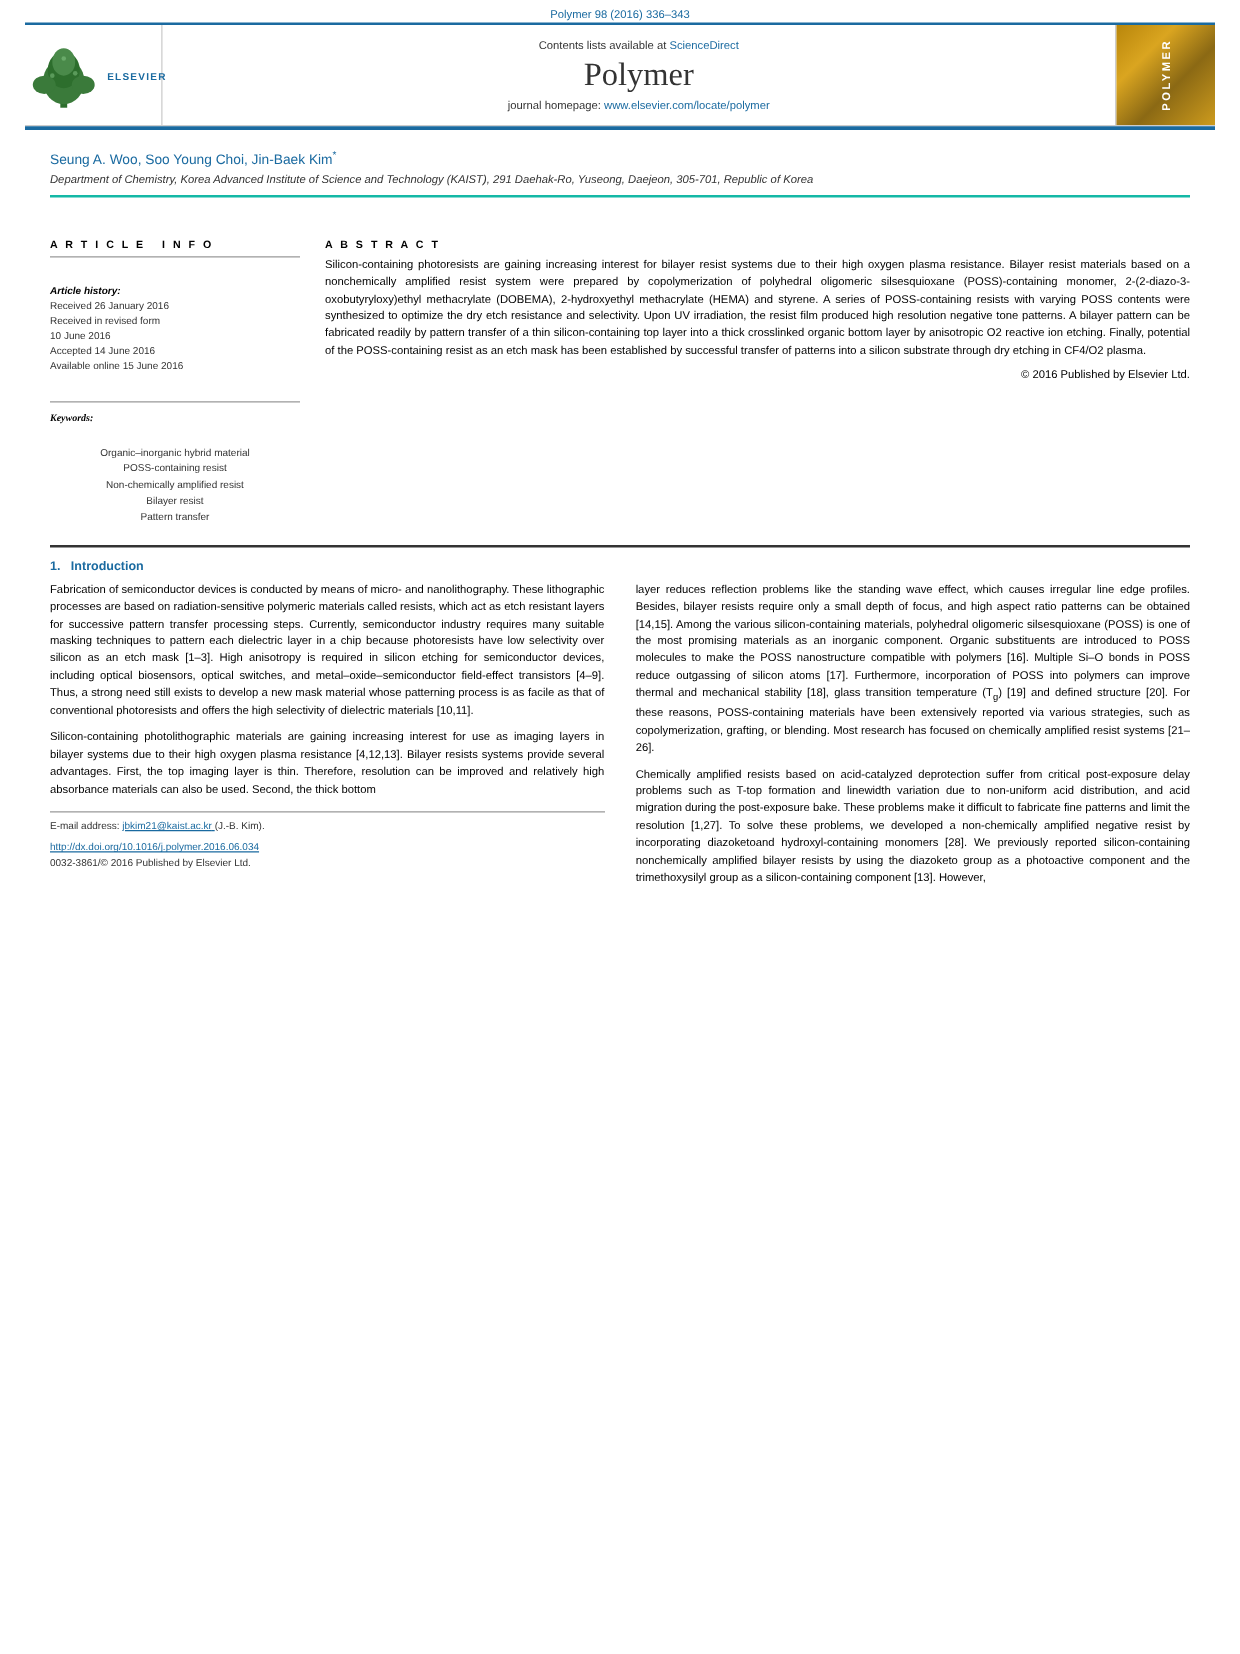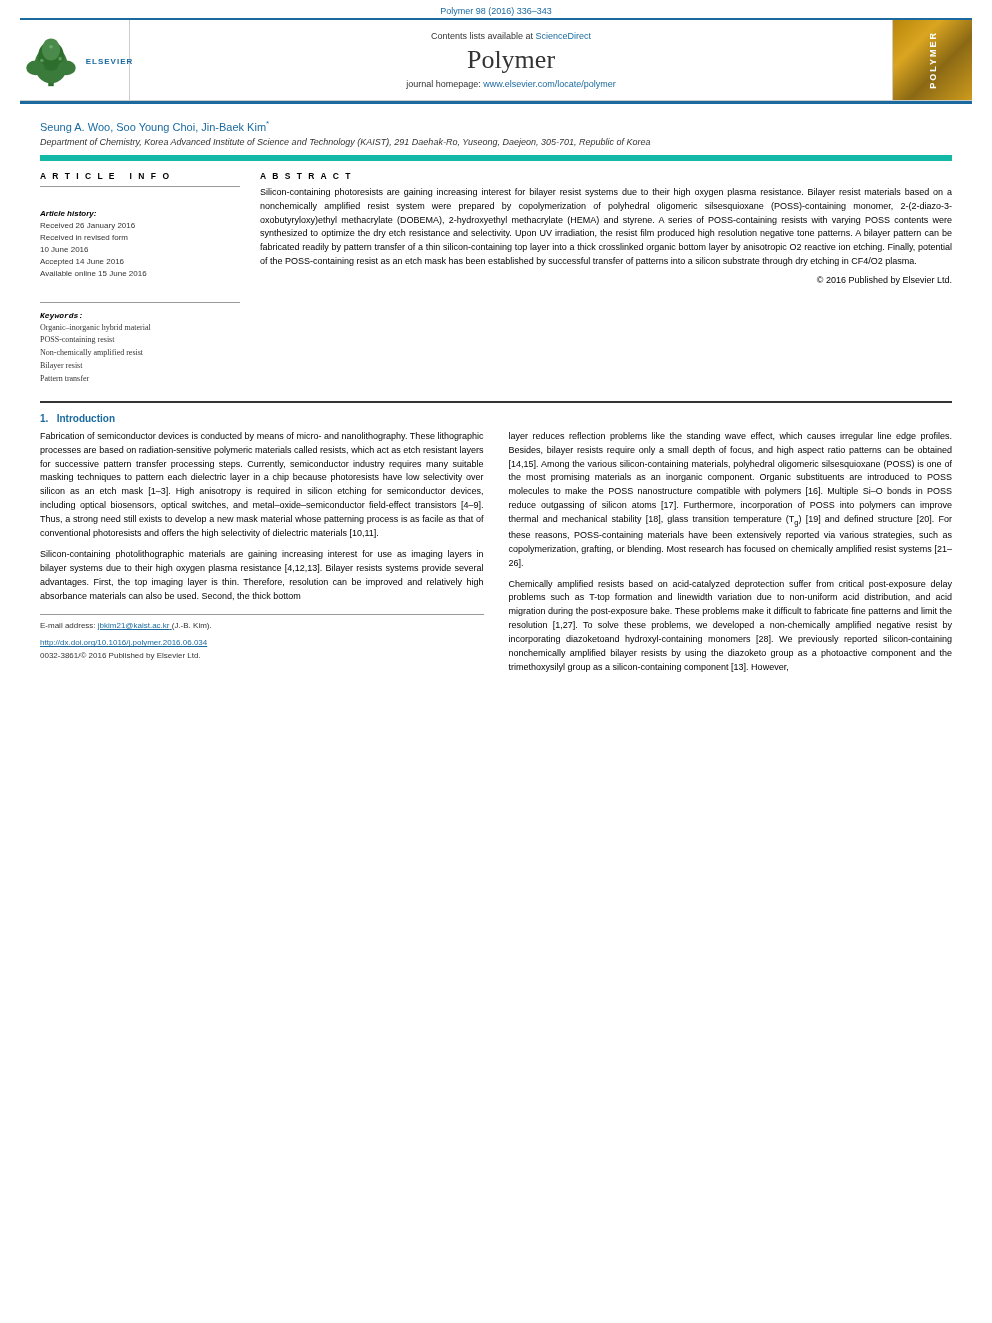--- a/index.html
+++ b/index.html
@@ -160,21 +160,21 @@
     }
     .authors sup {
       font-size: 8px;
     }
     .affiliation {
       font-size: 9px;
       font-family: Arial, sans-serif;
       font-style: italic;
       color: #333;
       margin-bottom: 10px;
-      border-bottom: 6px solid #14b8a6;
+      border-bottom: 2px solid #14b8a6;
       padding-bottom: 8px;
     }
     
     .two-col {
       display: flex;
       gap: 20px;
       margin-top: 8px;
     }
     .left-col {
       width: 200px;
@@ -184,20 +184,21 @@
       flex: 1;
     }
     .col-header {
       font-size: 8.5px;
       font-family: Arial, sans-serif;
       letter-spacing: 2px;
       font-weight: bold;
       color: #000;
       margin-bottom: 5px;
       text-transform: uppercase;
+      margin-top: 22px;
     }
     .article-info-box {
       border-top: 1px solid #999;
       border-bottom: 1px solid #999;
       padding: 22px 0;
       margin-bottom: 8px;
     }
     .info-section-title {
       font-size: 8px;
       font-family: Arial, sans-serif;
@@ -212,29 +213,30 @@
       color: #333;
       line-height: 1.5;
     }
     .keywords-section {
       margin-top: 8px;
     }
     .keywords-title {
       font-size: 8px;
       font-style: italic;
       font-weight: bold;
-      font-family: Liberation Mono, monospace;
-      color: #000;
-      margin-bottom: 2px;
+      font-family: Liberation Serif, serif;
+      color: #000;
+      margin-bottom: 18px;
     }
     .keyword-item {
       font-size: 8px;
-      font-family: Liberation Serif, serif;
+      font-family: Liberation Sans, sans-serif;
       color: #333;
       line-height: 1.6;
+      text-align: center;
     }
     .abstract-text {
       font-size: 9px;
       font-family: Arial, sans-serif;
       color: #000;
       line-height: 1.55;
       text-align: justify;
     }
     .copyright {
       font-size: 9px;

